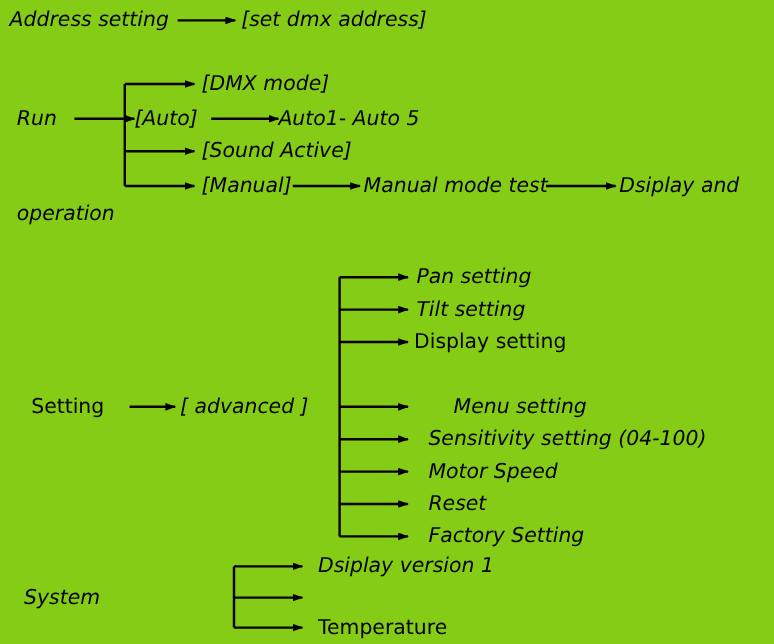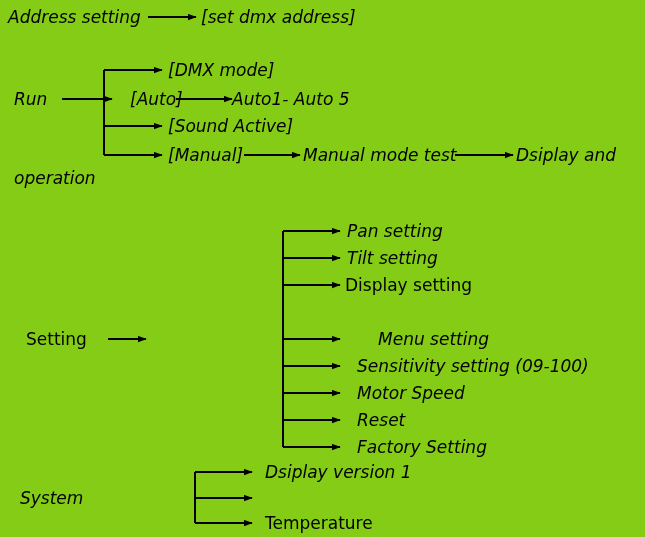--- a/index.html
+++ b/index.html
@@ -86,35 +86,36 @@
     <line x1="195" y1="523" x2="252" y2="523" stroke="#000000" stroke-width="2" marker-end="url(#ah)"></line>
   </svg>
 
   <div class="lbl it" style="left:8px; top:7px;">Address setting</div>
   <div class="lbl it" style="left:201px; top:7px;">[set dmx address]</div>
 
   <div class="lbl it" style="left:14px; top:89px;">Run</div>
   <div class="lbl it" style="left:14px; top:168px;">operation</div>
 
   <div class="lbl it" style="left:168px; top:60px;">[DMX mode]</div>
-  <div class="lbl it" style="left:112px; top:89px;margin-left:18px;">[Auto]</div>
+  <div class="lbl it" style="left:112px; top:89px;">[Auto]</div>
   <div class="lbl it" style="left:168px; top:116px;">[Sound Active]</div>
   <div class="lbl it" style="left:168px; top:145px;">[Manual]</div>
 
   <div class="lbl it" style="left:232px; top:89px;">Auto1- Auto 5</div>
   <div class="lbl it" style="left:303px; top:145px;">Manual mode test</div>
   <div class="lbl it" style="left:516px; top:145px;">Dsiplay and</div>
 
   <div class="lbl up" style="left:26px; top:329px;">Setting</div>
+  <div class="lbl it" style="left:150px; top:329px;">[ advanced ]</div>
 
   <div class="lbl it" style="left:347px; top:221px;">Pan setting</div>
   <div class="lbl it" style="left:347px; top:248px;">Tilt setting</div>
   <div class="lbl up" style="left:345px; top:275px;">Display setting</div>
   <div class="lbl it" style="left:378px; top:329px;">Menu setting</div>
-  <div class="lbl it" style="left:357px; top:356px;">Sensitivity setting (09-100)</div>
+  <div class="lbl it" style="left:357px; top:356px;">Sensitivity setting (04-100)</div>
   <div class="lbl it" style="left:357px; top:383px;">Motor Speed</div>
   <div class="lbl it" style="left:357px; top:410px;">Reset</div>
   <div class="lbl it" style="left:357px; top:437px;">Factory Setting</div>
 
   <div class="lbl it" style="left:20px; top:488px;">System</div>
 
   <div class="lbl it" style="left:265px; top:462px;">Dsiplay version 1</div>
   <div class="lbl up" style="left:265px; top:513px;">Temperature</div>
 
 </div>

